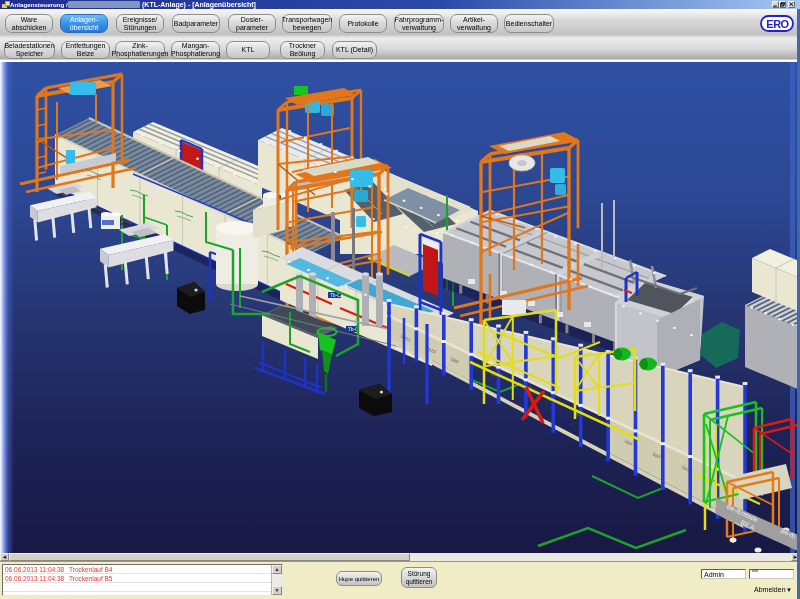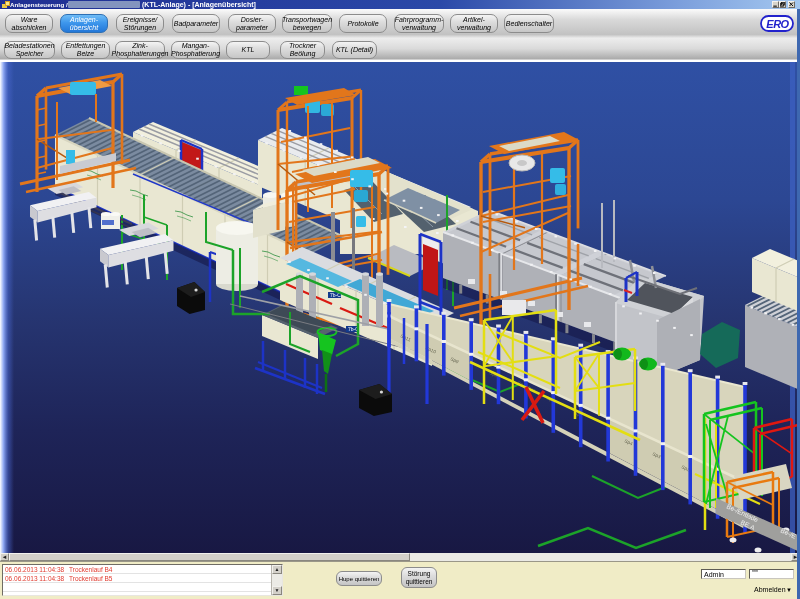--- a/index.html
+++ b/index.html
@@ -4,21 +4,21 @@
 <style>
 * { margin:0; padding:0; box-sizing:border-box; }
 body { width:800px; height:599px; overflow:hidden; font-family:"Liberation Sans", sans-serif; position:relative; background:#D6D3CA; }
 #titlebar { position:absolute; left:0; top:0; width:800px; height:9px;
   background:linear-gradient(to right,#1F2E92,#2B49A8 55%,#7C9FDC 85%,#A4C8F0 100%); }
 #titlebar .ttext { position:absolute; left:13px; top:0px; color:#fff; font-size:7px; font-weight:bold; letter-spacing:0px; line-height:9px; white-space:nowrap; }
 #ticon { position:absolute; left:2px; top:1px; width:8px; height:7px; }
 #redact { position:absolute; left:68px; top:1px; width:72px; height:7px; background:#8394BE; border-radius:1px; }
 .winbtn { position:absolute; top:1px; width:7px; height:7px; background:#D6D3CA; border:1px solid; border-color:#F4F2EE #6E6A63 #6E6A63 #F4F2EE; color:#111; font-size:6px; line-height:6px; text-align:center; font-weight:bold; }
 #toolbars { position:absolute; left:0; top:9px; width:800px; height:53px;
-  background:linear-gradient(to bottom,#FBFBFB 0%,#D9D9D9 20%,#C2C2C2 48%,#EDEDED 55%,#DADADA 75%,#ABABAB 94%,#FFFFFF 97%,#FFFFFF 100%);font-style:italic; }
+  background:linear-gradient(to bottom,#FBFBFB 0%,#D9D9D9 20%,#C2C2C2 48%,#EDEDED 55%,#DADADA 75%,#ABABAB 94%,#FFFFFF 97%,#FFFFFF 100%); }
 .tbtn { position:absolute; height:19px; border:1px solid #8C8C8C; border-radius:7px;
   background:linear-gradient(to bottom,#F4F4F4,#DDDDDD 40%,#C6C6C6);
   color:#000; font-size:7px; line-height:8px; text-align:center; display:flex; align-items:center; justify-content:center; }
 .tbtn.sel { background:linear-gradient(to bottom,#6FBCF6,#3E97EC 45%,#2377D8); border-color:#2D6FB4; color:#fff; }
 .row1 { top:5px; }
 .row2 { top:32px; height:18px; }
 #erologo { position:absolute; left:760px; top:6px; width:34px; height:17px; }
 
 #hscroll { position:absolute; left:0; top:553px; width:800px; height:8px; background:#EAE9E4; }
 #hthumb { position:absolute; left:9px; top:0; width:401px; height:8px; background:#D3D0C9; border:1px solid; border-color:#F2F1ED #8A877F #8A877F #F2F1ED; }

